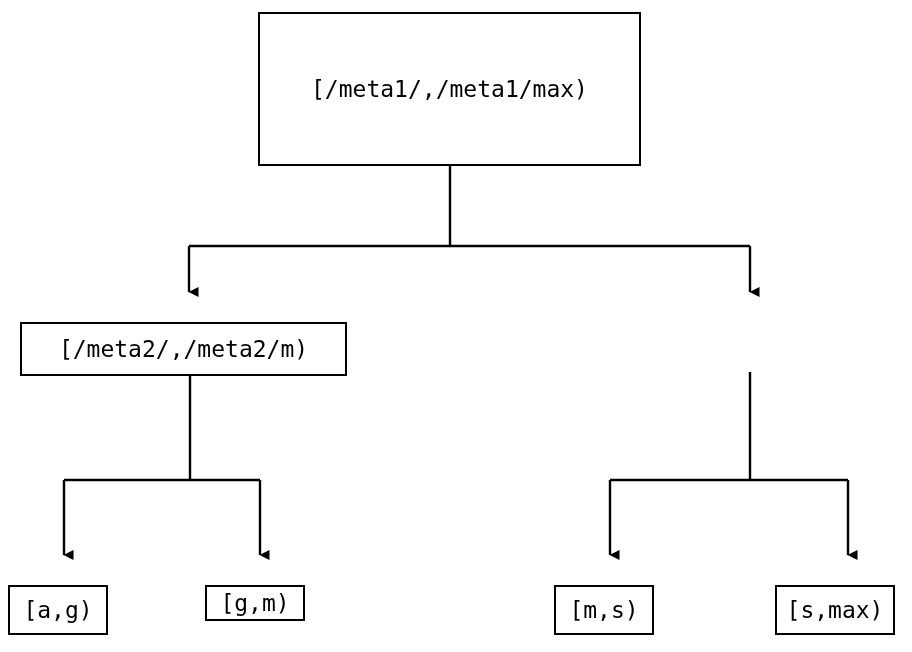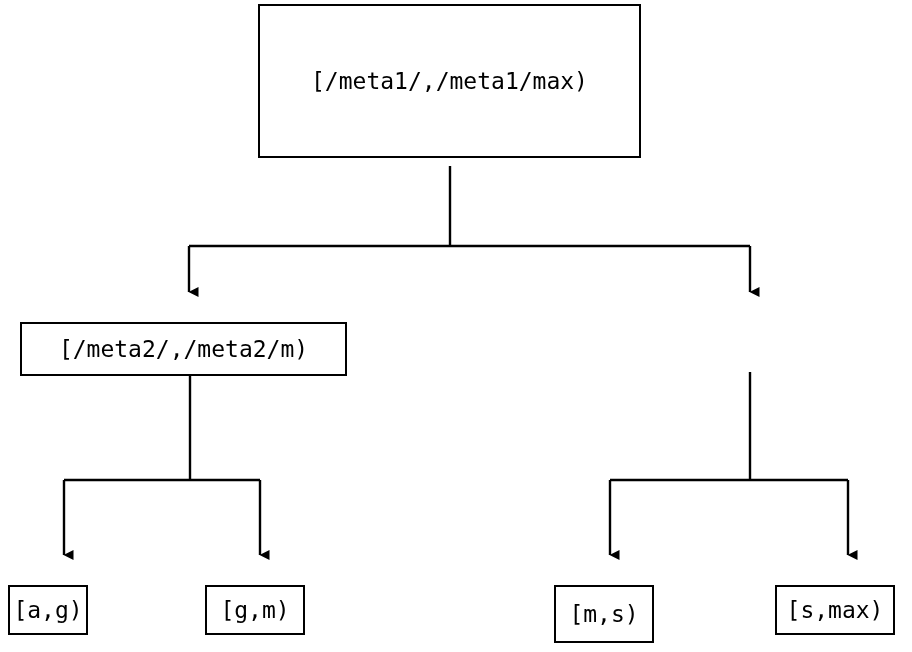--- a/index.html
+++ b/index.html
@@ -73,38 +73,38 @@
     </g>
 
     <g>
       <path d="M 750 372 L 750 480" stroke="#000000" stroke-width="2.4" fill="none"></path>
       <path d="M 610 480 L 848 480" stroke="#000000" stroke-width="2.4" fill="none"></path>
       <path d="M 610 480 L 610 555" stroke="#000000" stroke-width="2.4" fill="none" marker-end="url(#arrow-down)"></path>
       <path d="M 848 480 L 848 555" stroke="#000000" stroke-width="2.4" fill="none" marker-end="url(#arrow-down)"></path>
     </g>
   </svg>
 
-  <div class="tree-node level-root" style="left:258px; top:4px; width:383px; height:154px;">
+  <div class="tree-node level-root" style="left:258px; top:12px; width:383px; height:154px;">
     <span class="node-label">[/meta1/,/meta1/max)</span>
   </div>
 
   <div class="tree-node level-mid" style="left:20px; top:322px; width:327px; height:54px;">
     <span class="node-label">[/meta2/,/meta2/m)</span>
   </div>
 
 
-  <div class="tree-node level-leaf" style="left:8px; top:585px; width:80px; height:50px;">
+  <div class="tree-node level-leaf" style="left:8px; top:585px; width:100px; height:50px;">
     <span class="node-label">[a,g)</span>
   </div>
 
-  <div class="tree-node level-leaf" style="left:205px; top:585px; width:100px; height:50px;">
+  <div class="tree-node level-leaf" style="left:205px; top:585px; width:100px; height:36px;">
     <span class="node-label">[g,m)</span>
   </div>
 
-  <div class="tree-node level-leaf" style="left:554px; top:585px; width:100px; height:58px;">
+  <div class="tree-node level-leaf" style="left:554px; top:585px; width:100px; height:50px;">
     <span class="node-label">[m,s)</span>
   </div>
 
   <div class="tree-node level-leaf" style="left:775px; top:585px; width:120px; height:50px;">
     <span class="node-label">[s,max)</span>
   </div>
 
 </div>
 
 </body></html>

